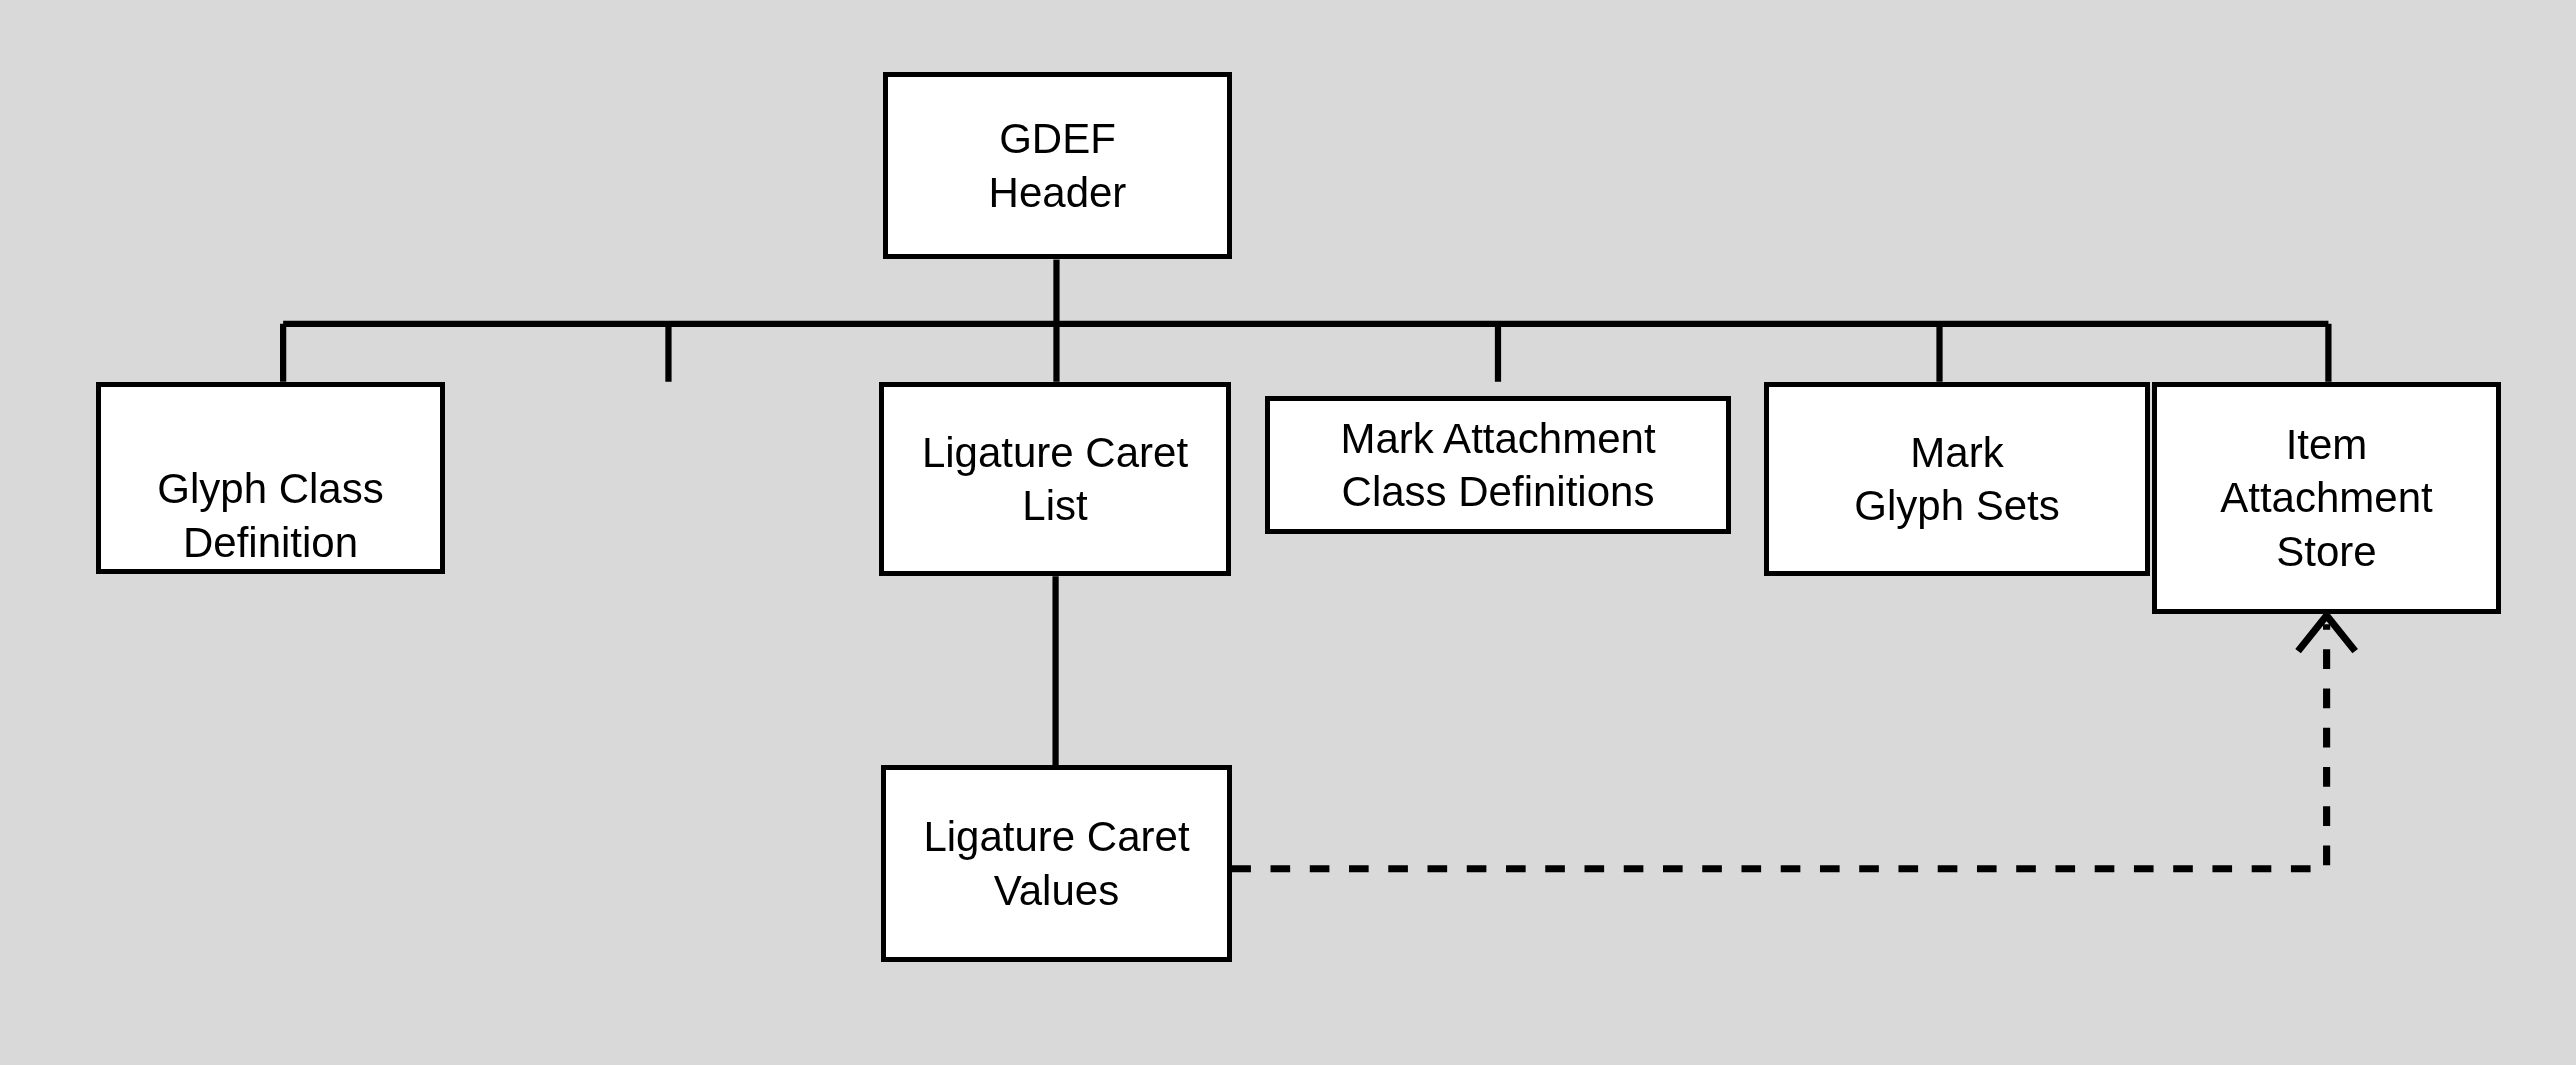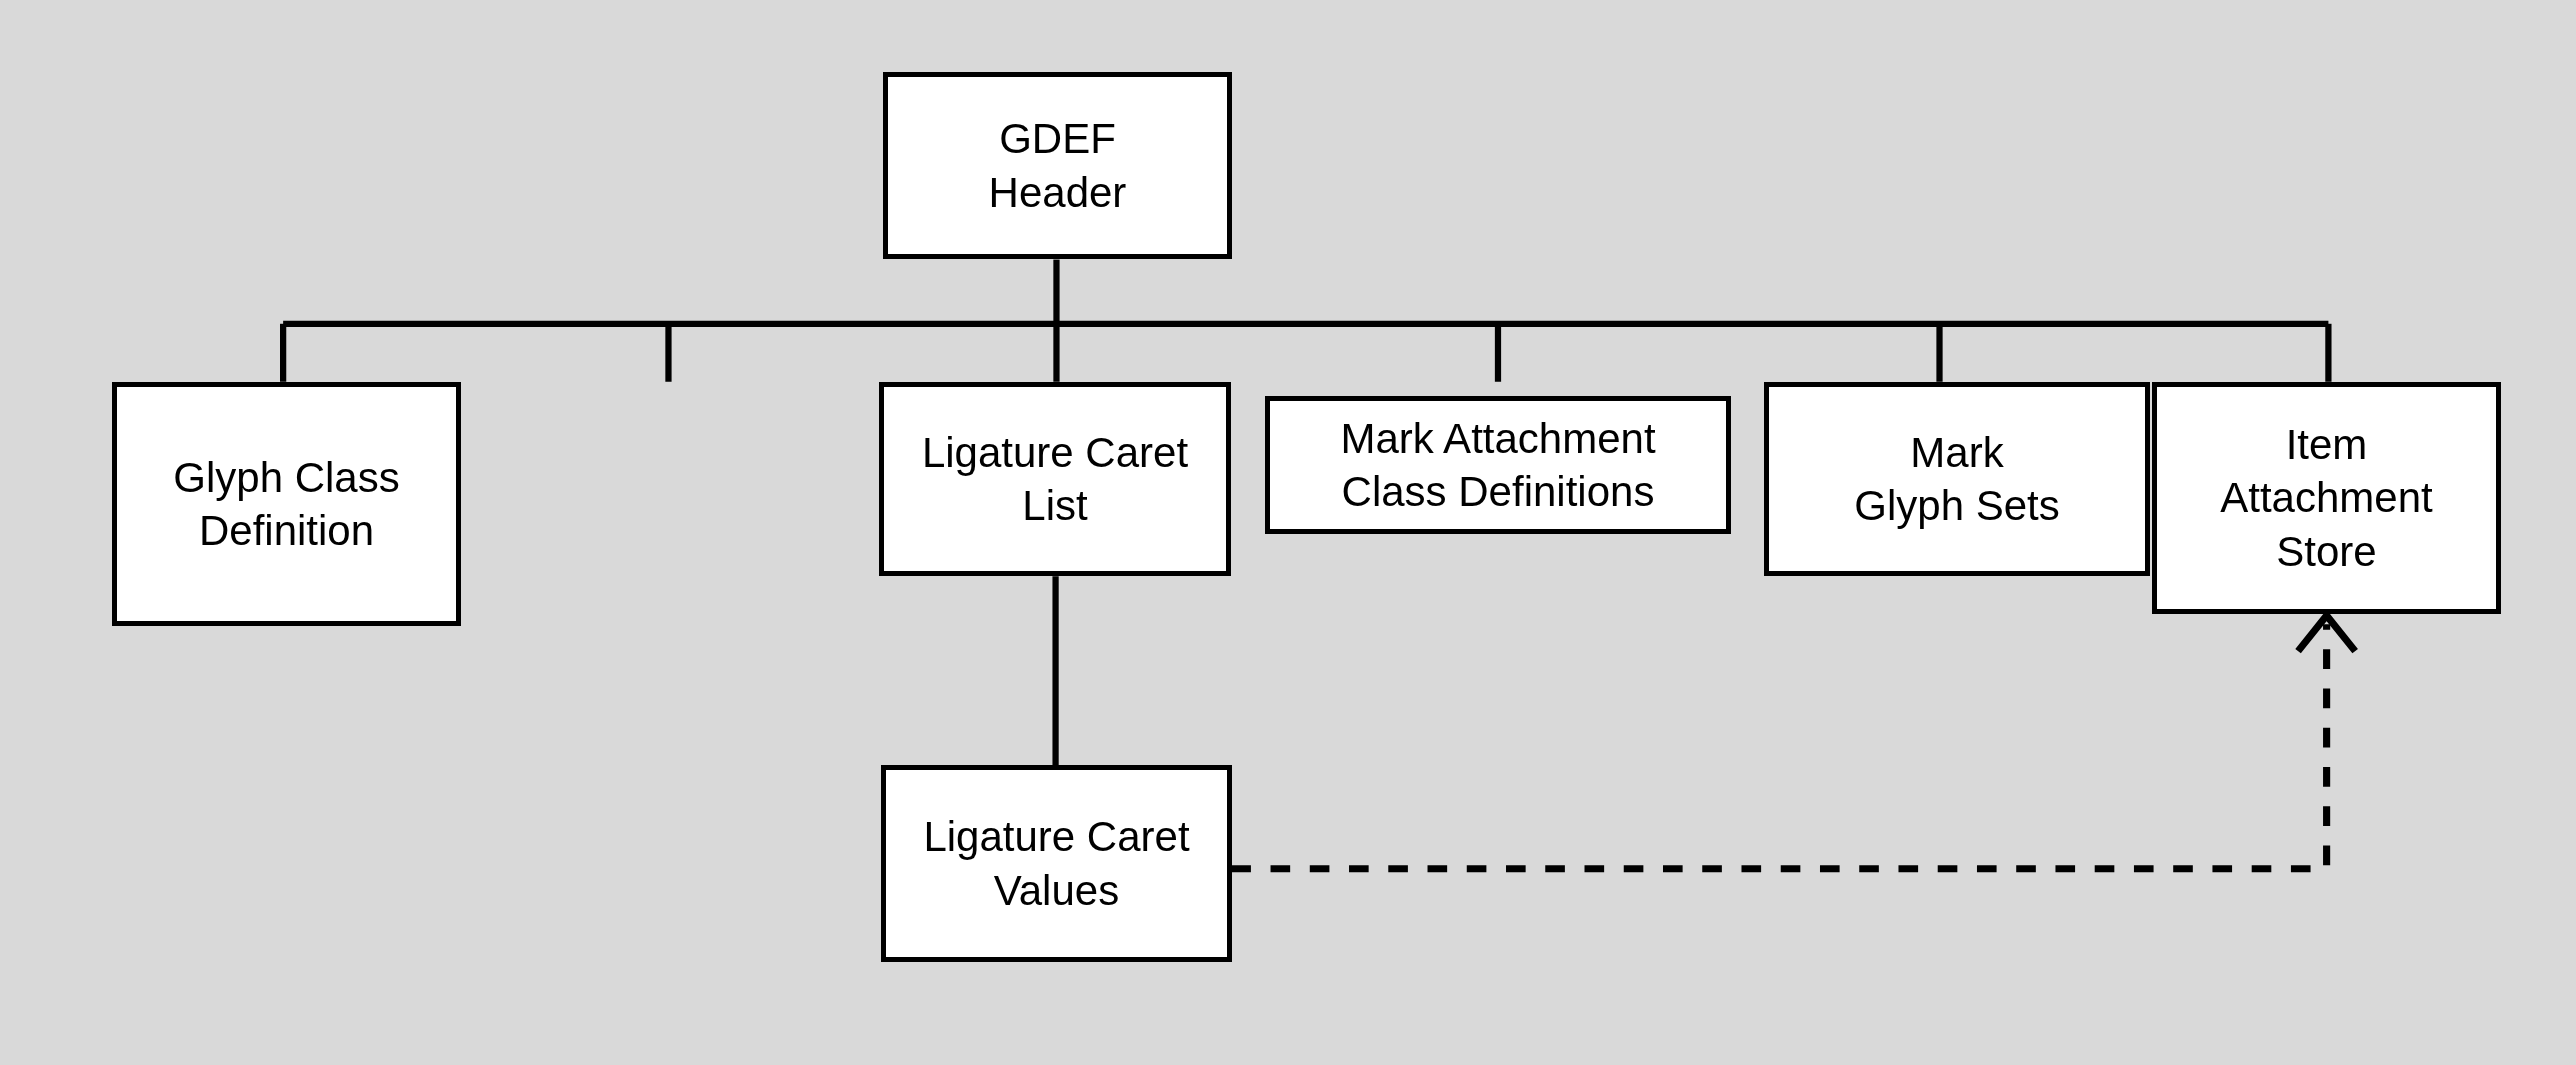--- a/index.html
+++ b/index.html
@@ -40,21 +40,21 @@
   .node-label {
     font-family: "Liberation Sans", sans-serif;
     font-size: 42px;
     line-height: 1.27;
     color: #000000;
     white-space: pre-line;
     padding: 0 1.8px;
   }
   
   #node-gdef-header      { left: 863px;  top: 72px;  width: 349px; height: 187px; }
-  #node-glyph-class      { left: 92px;  top: 382px; width: 349px; height: 244px; }
+  #node-glyph-class      { left: 76px;  top: 382px; width: 349px; height: 192px; align-items: flex-end; }
   #node-attachment-point { left: 475px;  top: 382px; width: 349px; height: 194px; }
   #node-ligature-caret-list { left: 859px; top: 382px; width: 352px; height: 194px; }
   #node-mark-attachment  { left: 1245px; top: 396px; width: 466px; height: 138px; }
   #node-mark-glyph-sets  { left: 1744px; top: 382px; width: 386px; height: 194px; }
   #node-item-variation   { left: 2132px; top: 382px; width: 349px; height: 232px; }
   #node-ligature-caret-values { left: 861px; top: 765px; width: 351px; height: 197px; }
   
   #node-ligature-caret-list .node-label,
   #node-ligature-caret-values .node-label {
     white-space: pre-line;

